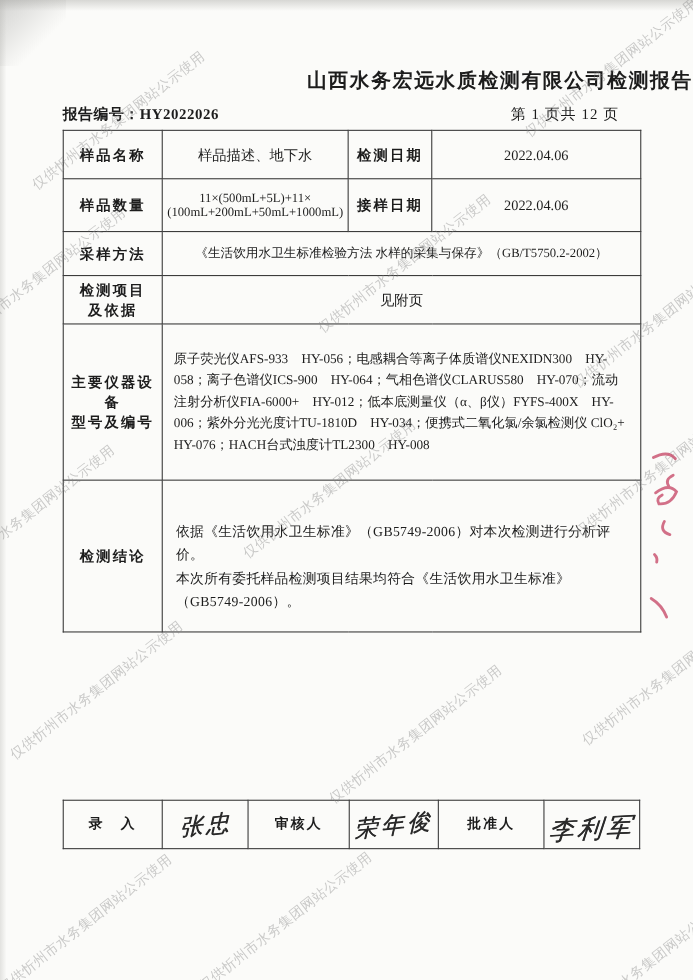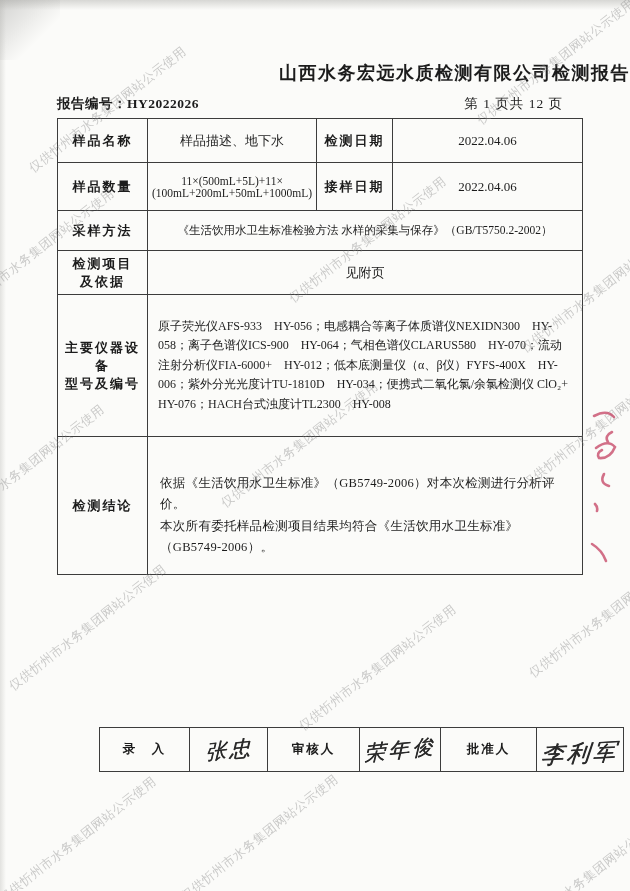--- a/index.html
+++ b/index.html
@@ -40,21 +40,21 @@
   .meta-row{
     position:absolute;top:95px;left:57px;width:506px;
     display:flex;justify-content:space-between;align-items:flex-end;
     font-size:13.5px;z-index:2;
   }
   .report-no{font-weight:600;letter-spacing:.5px;}
   .page-ind{font-weight:500;letter-spacing:1px;}
   
   table{border-collapse:collapse;table-layout:fixed;}
   .report-table{position:absolute;top:118px;left:57px;z-index:2;}
-  .sig-table{position:absolute;top:727px;left:57px;z-index:2;margin-left:42px;}
+  .sig-table{position:absolute;top:727px;left:57px;z-index:2;}
   td{
     border:1.2px solid #3c3c3c;
     text-align:center;vertical-align:middle;
     font-size:13px;white-space:pre-line;
     padding:2px 4px;overflow:visible;
   }
   td.lbl{font-weight:bold;letter-spacing:2px;}
   td.small{font-size:11.5px;letter-spacing:0;}
   td.nowrap{white-space:nowrap;font-size:11.5px;letter-spacing:0;}
   td.instruments{

